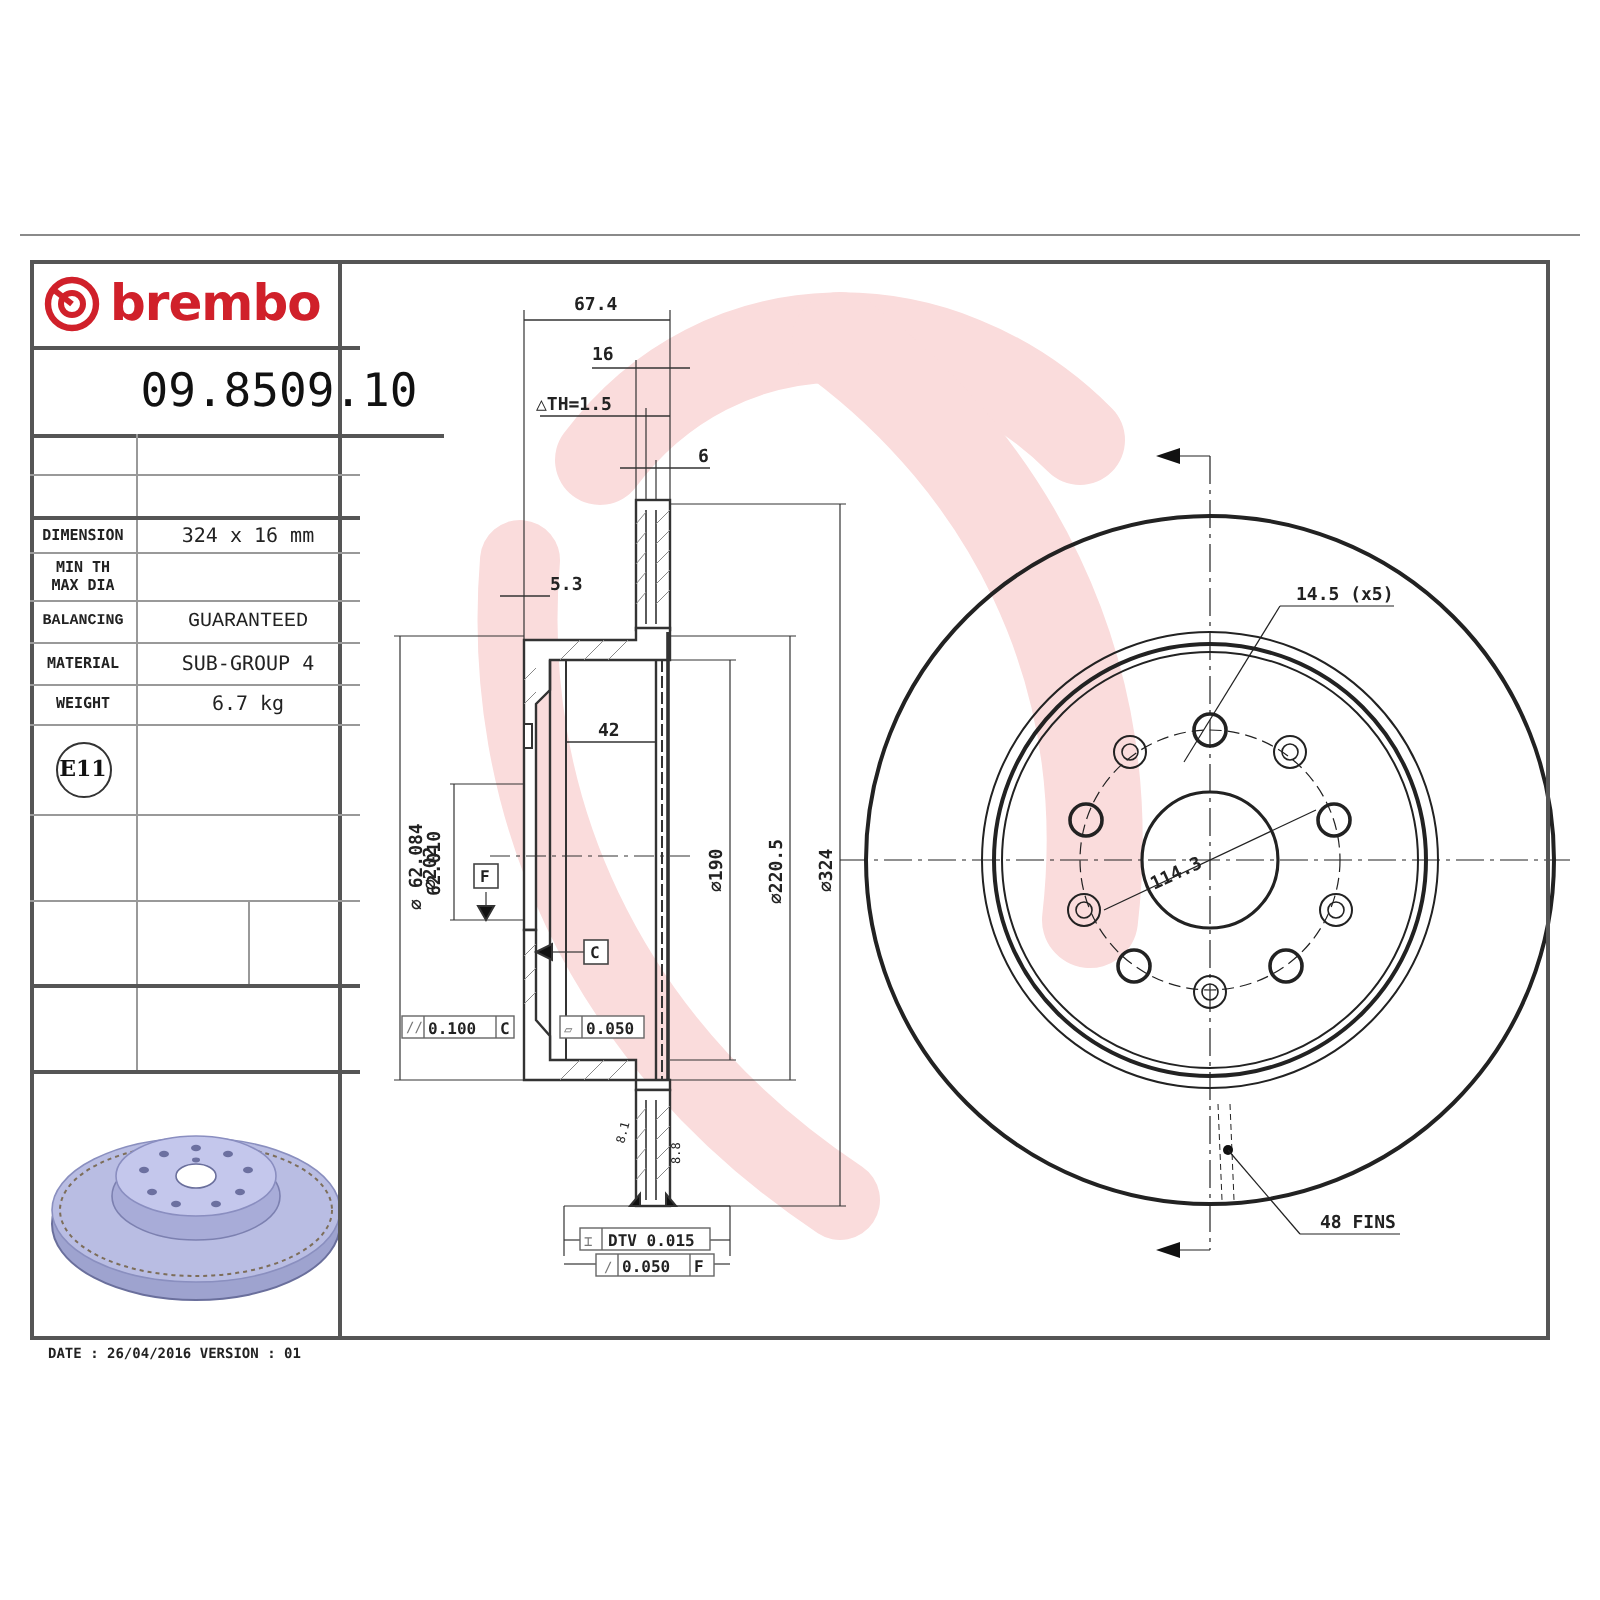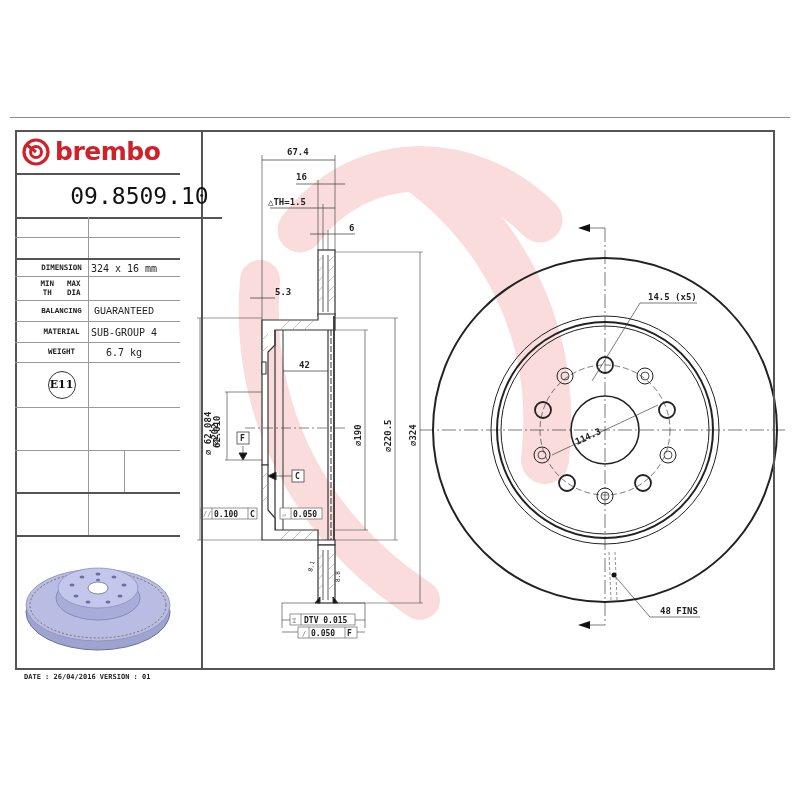--- a/index.html
+++ b/index.html
@@ -1,25 +1,25 @@
 <!DOCTYPE html>
 <html><head>
 <meta charset="utf-8">
 <style>
   html, body { margin: 0; padding: 0; background: #ffffff; }
   body { width: 800px; height: 800px; position: relative; overflow: hidden; font-family: "DejaVu Sans Mono", "Liberation Mono", monospace; color: #222; }
   .frame-outer { position: absolute; left: 10px; top: 117px; width: 780px; height: 565px; border-top: 1px solid #8a8a8a; }
   .frame { position: absolute; left: 15px; top: 130px; width: 760px; height: 540px; border: 2px solid #555; box-sizing: border-box; }
   .drawing { position: absolute; left: 0; top: 0; width: 800px; height: 800px; }
-  .sidebar { position: absolute; left: 15px; top: 130px; width: 188px; height: 540px; border-right: 2px solid #555; box-sizing: border-box; }
+  .sidebar { position: absolute; left: 15px; top: 130px; width: 156px; height: 540px; border-right: 2px solid #555; box-sizing: border-box; }
   .logo-box { position: absolute; left: 0; top: 0; width: 165px; height: 45px; border-bottom: 2px solid #555; display: flex; align-items: center; padding-left: 6px; box-sizing: border-box; }
   .logo-text { color: #d0202a; font-family: "DejaVu Sans", sans-serif; font-weight: bold; font-size: 25px; letter-spacing: -0.5px; margin-left: 4px; }
   .part-box { position: absolute; left: 0; top: 45px; width: 165px; height: 42px; border-bottom: 2px solid #555; display: flex; align-items: center; justify-content: center; font-size: 23px; letter-spacing: 0px; color: #111; font-family: "DejaVu Sans Mono", monospace; padding-left: 42px; }
   .row { position: absolute; left: 0; width: 165px; box-sizing: border-box; border-bottom: 1px solid #999; }
-  .row .lbl { position: absolute; left: 0; top: 0; bottom: 0; width: 53px; border-right: 1px solid #999; display: flex; align-items: center; justify-content: center; font-size: 7.5px; font-weight: bold; text-align: center; line-height: 1.15; color: #222; padding-left: 20px; }
+  .row .lbl { position: absolute; left: 0; top: 0; bottom: 0; width: 53px; border-right: 1px solid #999; display: flex; align-items: center; justify-content: center; font-size: 7.5px; font-weight: bold; text-align: center; line-height: 1.15; color: #222; }
   .row .val { position: absolute; left: 53px; right: 0; top: 0; bottom: 0; display: flex; align-items: center; justify-content: center; font-size: 10px; text-align: center; line-height: 1.1; color: #222; flex-direction: column; }
   .thick { border-bottom: 2px solid #555 !important; }
   .e-mark { width: 26px; height: 26px; border: 1.5px solid #333; border-radius: 50%; display: flex; align-items: center; justify-content: center; font-family: "DejaVu Serif", serif; font-weight: bold; font-size: 11px; color: #111; }
   .date-line { position: absolute; left: 24px; top: 673px; font-size: 7px; font-weight: bold; color: #222; }
   .dim { font-family: "DejaVu Sans Mono", monospace; font-size: 9px; fill: #222; }
   .dimb { font-family: "DejaVu Sans Mono", monospace; font-size: 9px; font-weight: bold; fill: #222; }
 </style>
 </head>
 <body>
 
@@ -289,21 +289,21 @@
   <div class="row thick" style="top:108px;height:22px;">
       <div class="lbl"></div>
       <div class="val"></div>
     </div>
 
   <div class="row" style="top:130px;height:17px;">
     <div class="lbl">DIMENSION</div>
     <div class="val">324 x 16 mm</div>
   </div>
   <div class="row" style="top:147px;height:24px;">
-    <div class="lbl" style="flex-direction:row;">
+    <div class="lbl" style="flex-direction:column;">
         <span>MIN TH</span>
         <span>MAX DIA</span>
       </div>
   </div>
   <div class="row" style="top:171px;height:21px;font-family:Liberation Mono, monospace;">
     <div class="lbl">BALANCING</div>
     <div class="val">GUARANTEED</div>
   </div>
   <div class="row" style="top:192px;height:21px;">
     <div class="lbl">MATERIAL</div>

